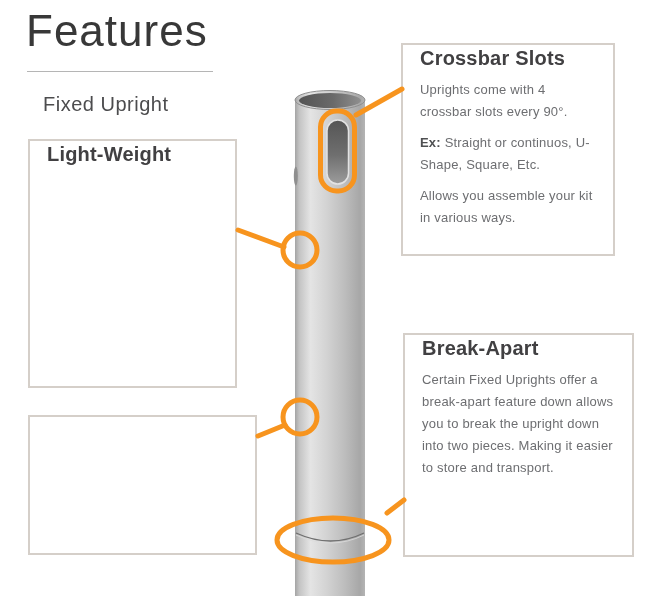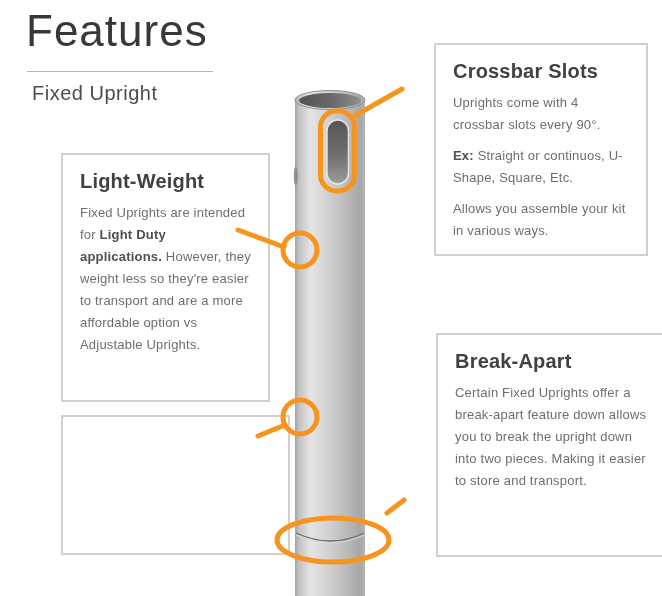--- a/index.html
+++ b/index.html
@@ -9,37 +9,37 @@
   }
   .page-title {
     position:absolute; left:26px; top:6px; margin:0;
     font-size:44px; font-weight:normal; color:#383838; letter-spacing:1px;
   }
   .title-rule {
     position:absolute; left:27px; top:71px; width:186px; height:1px;
     background:#b5b5b5;
   }
   .page-subtitle {
-    position:absolute; left:27px; top:77px; margin:5px;
+    position:absolute; left:27px; top:77px; margin:16px;
     font-size:20px; font-weight:normal; color:#4c4c4e; letter-spacing:0.5px;
   }
   .callout {
     position:absolute; background:#ffffff; border:2px solid #d5cfc9;
-    box-sizing:border-box; padding:13px 17px; z-index:2; overflow:hidden;margin-left:33px;
+    box-sizing:border-box; padding:0 17px; z-index:2; overflow:hidden;
   }
   .callout h3 {
     margin:2px 0 9px; font-size:20px; font-weight:bold; color:#414042;
     letter-spacing:0.2px;
   }
   .callout p {
     margin:0 0 9px; font-size:13px; line-height:22px; color:#6d6e71;
     letter-spacing:0.2px;
   }
   .callout b { color:#4f5052; }
-  #callout-light-weight    { left:28px;  top:153px; width:209px; height:249px; }
+  #callout-light-weight    { left:28px;  top:139px; width:209px; height:249px; }
   #callout-crossbar-slots  { left:401px; top:43px;  width:214px; height:213px; }
   #callout-anodized        { left:28px;  top:415px; width:229px; height:140px; }
   #callout-break-apart     { left:403px; top:333px; width:231px; height:224px; }
   .overlay {
     position:absolute; left:0; top:0; z-index:5; pointer-events:none;
   }
 </style>
 </head>
 <body>
 
@@ -94,21 +94,20 @@
 
   <div class="callout" id="callout-crossbar-slots">
     <h3>Crossbar Slots</h3>
     <p>Uprights come with 4 crossbar slots every 90°.</p>
     <p><b>Ex:</b> <span>Straight or continuos, U-Shape, Square, Etc.</span></p>
     <p>Allows you assemble your kit in various ways.</p>
   </div>
 
   <div class="callout" id="callout-light-weight">
     <h3>Light-Weight</h3>
-    <p><span>Fixed Uprights are intended for </span><b>Light Duty applications.</b><span> However, they weight less so they're easier to transport and are a more affordable option vs Adjustable Uprights.</span></p>
   </div>
 
   <div class="callout" id="callout-anodized">
   </div>
 
   <div class="callout" id="callout-break-apart">
     <h3>Break-Apart</h3>
     <p>Certain Fixed Uprights offer a break-apart feature down allows you to break the upright down into two pieces. Making it easier to store and transport.</p>
   </div>
 

